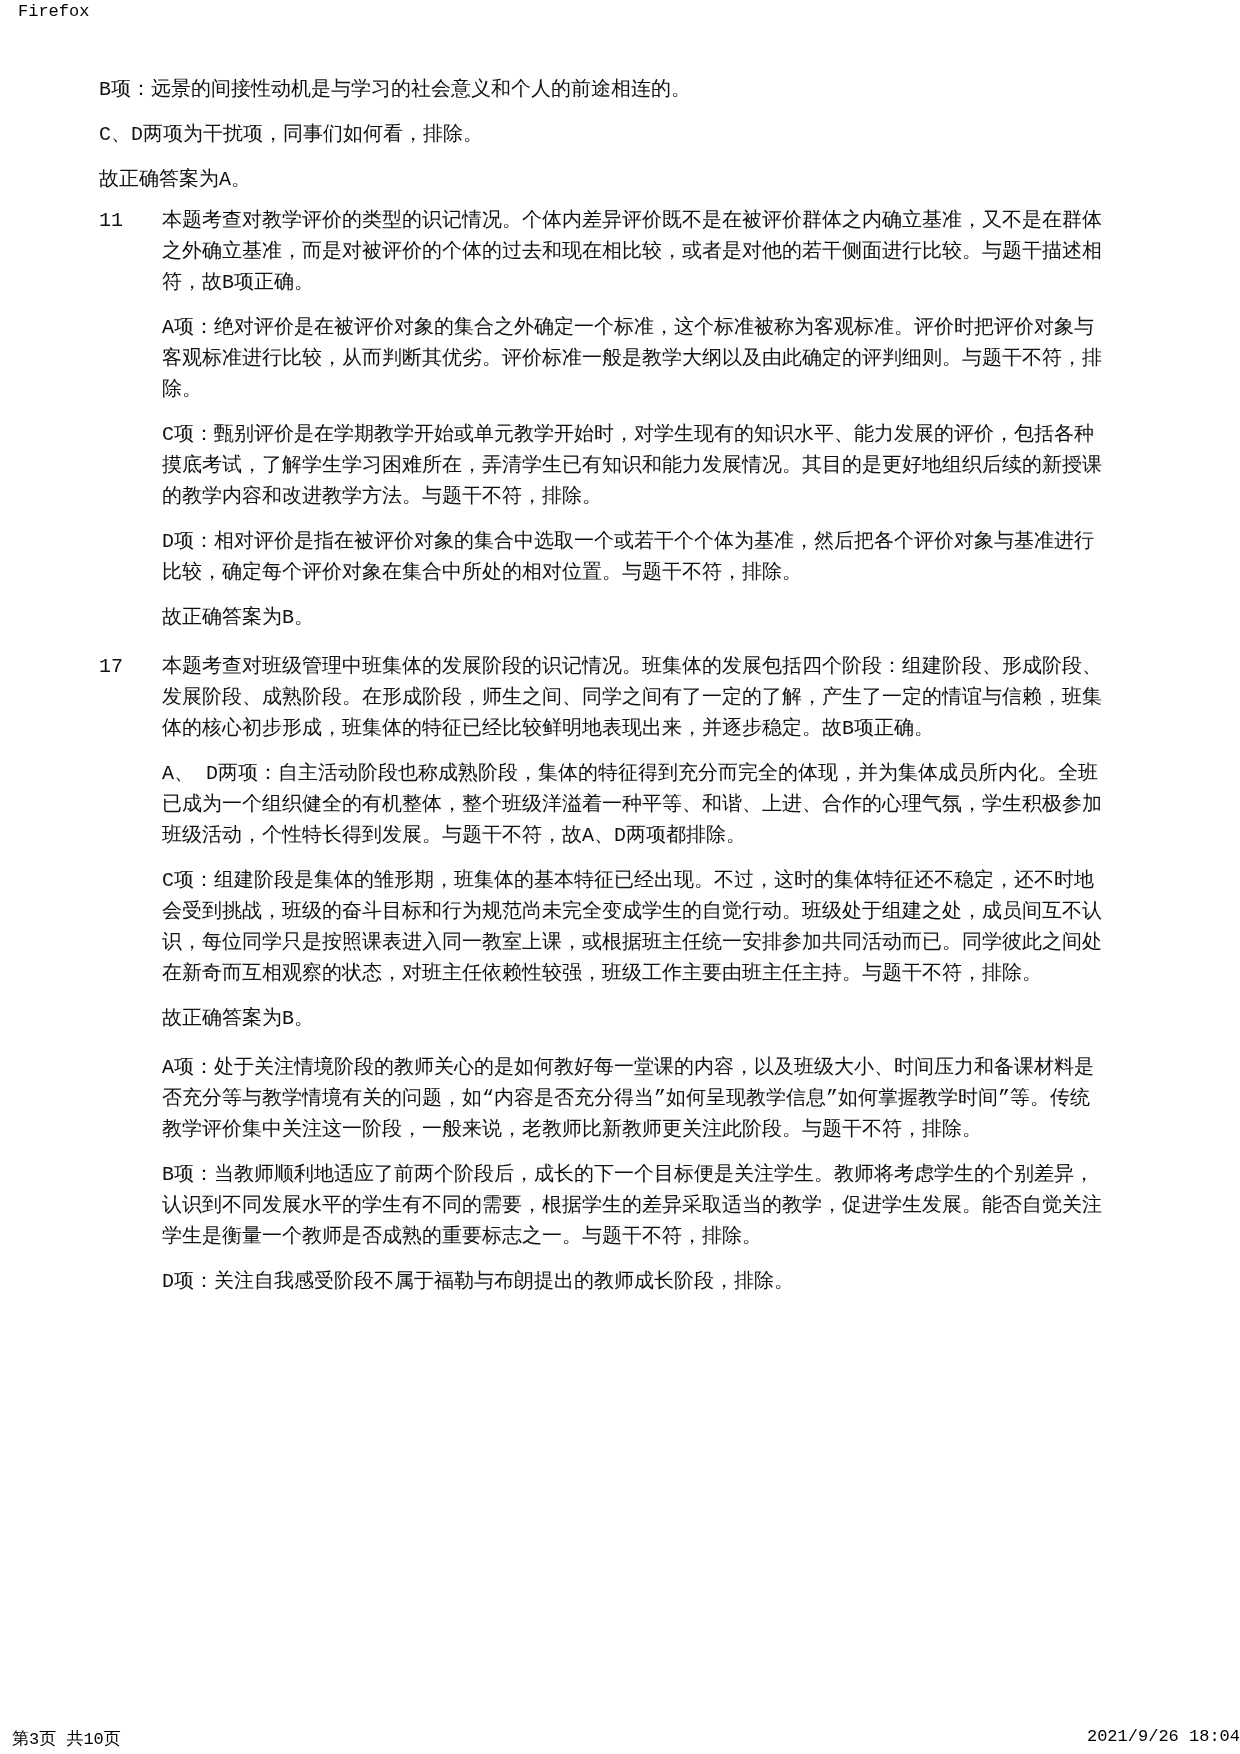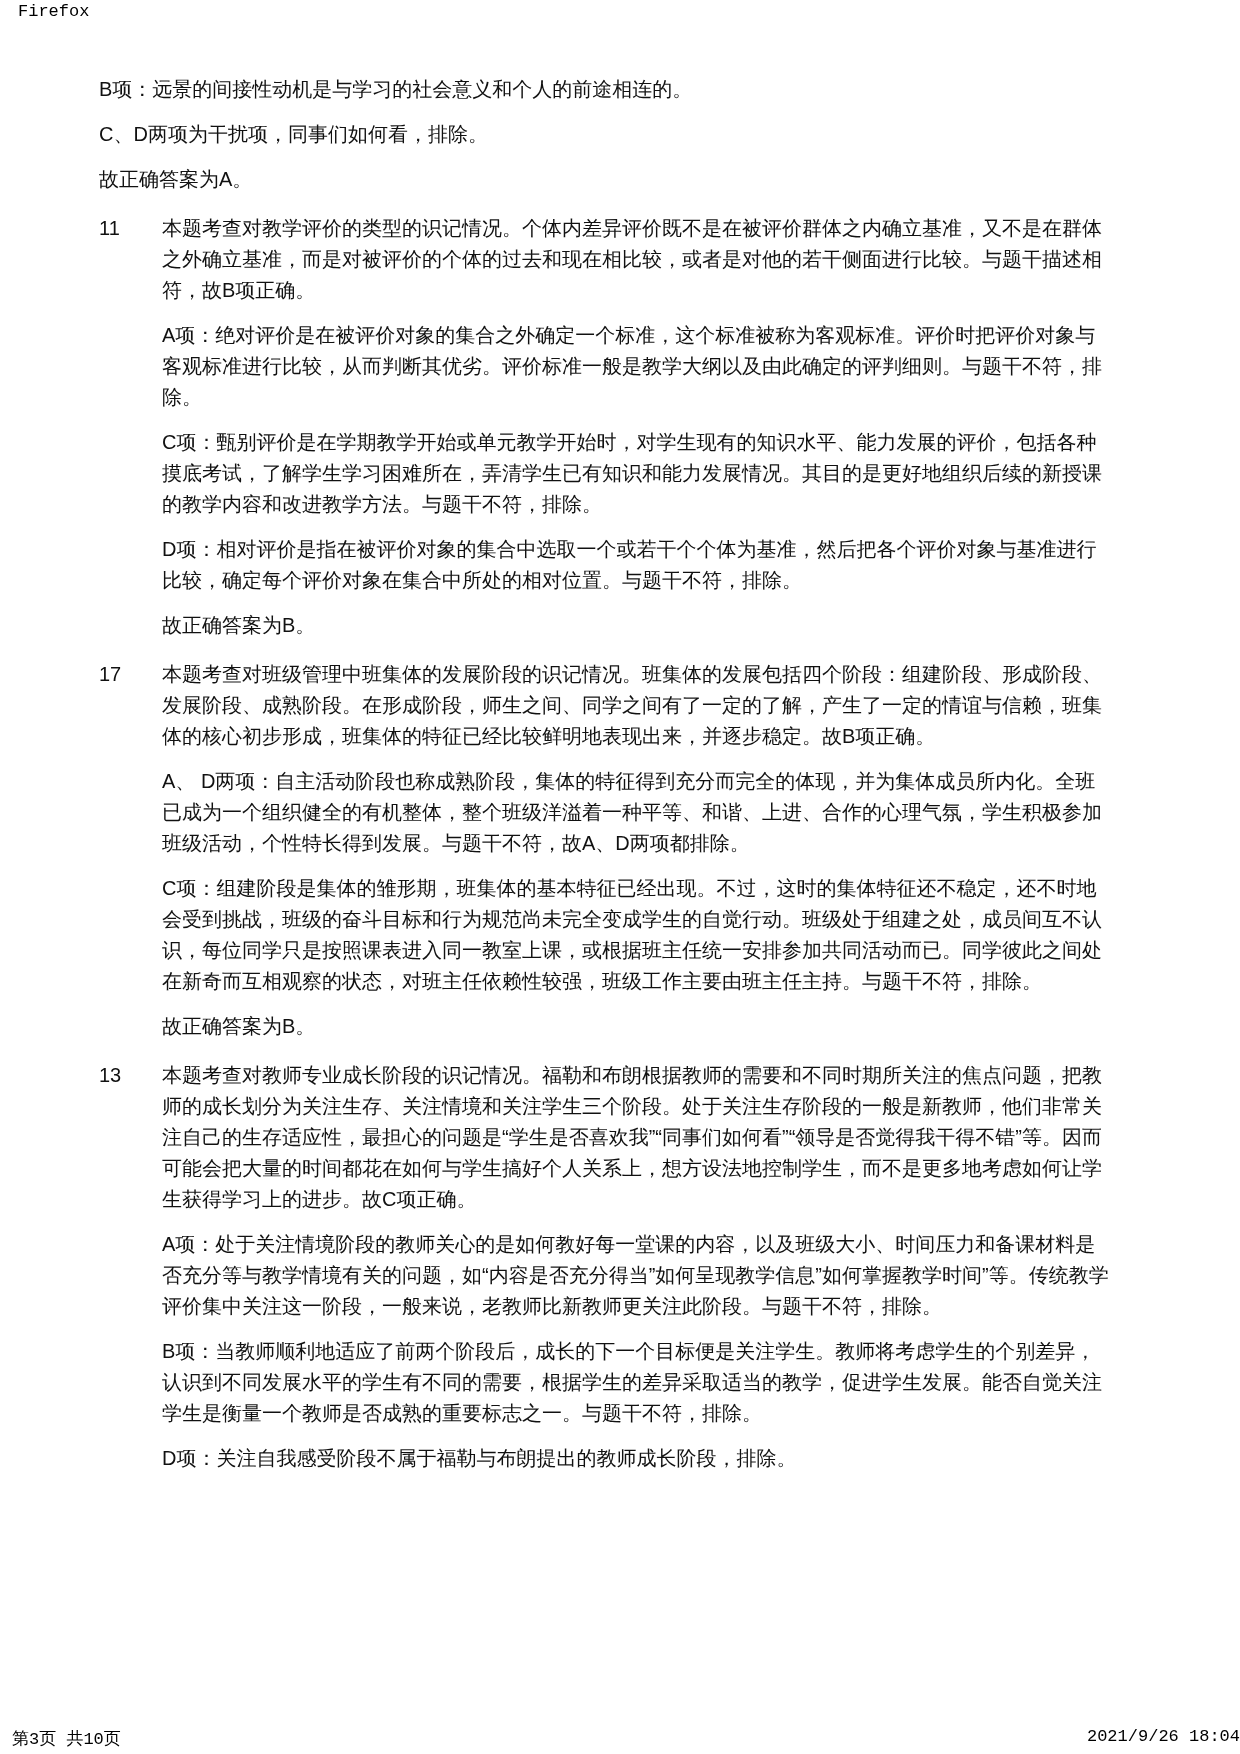--- a/index.html
+++ b/index.html
@@ -7,21 +7,21 @@
     width: 1240px; height: 1754px; position: relative; overflow: hidden;
     font-family: "Liberation Sans", "DejaVu Sans", sans-serif; color: #111;
   }
   .header {
     position: absolute; left: 18px; top: 2px;
     font-family: "Liberation Mono", "DejaVu Sans Mono", monospace;
     font-size: 17px; color: #000;
   }
   .content {
     position: absolute; left: 99px; top: 74px; width: 1010px;
-    font-size: 20px; line-height: 31px;
+    font-size: 20px; line-height: 31px; font-family: Liberation Mono, monospace;
   }
   .p { margin: 0 0 14px 0; }
   .q { display: flex; margin-bottom: 14px; }
   .q-num { width: 63px; flex: none; }
   .q-body { flex: 1; }
   .sub { margin-left: 63px; margin-bottom: 14px; }
   .footer {
     position: absolute; left: 0; right: 0; top: 1727px;
     font-family: "Liberation Mono", "DejaVu Sans Mono", monospace;
     font-size: 17px; color: #000;
@@ -32,21 +32,21 @@
 </head>
 <body>
 
 <div class="header">
   <span>Firefox</span>
 </div>
 
 <div class="content">
   <div class="p">B项：远景的间接性动机是与学习的社会意义和个人的前途相连的。</div>
   <div class="p">C、D两项为干扰项，同事们如何看，排除。</div>
-  <div class="p" style="margin-bottom:18px">故正确答案为A。</div>
+  <div class="p" style="margin-bottom:10px">故正确答案为A。</div>
 
   <div>
     <div class="q">
       <div class="q-num">11</div>
       <div class="q-body">本题考查对教学评价的类型的识记情况。个体内差异评价既不是在被评价群体之内确立基准，又不是在群体之外确立基准，而是对被评价的个体的过去和现在相比较，或者是对他的若干侧面进行比较。与题干描述相符，故B项正确。</div>
     </div>
     <div class="sub">A项：绝对评价是在被评价对象的集合之外确定一个标准，这个标准被称为客观标准。评价时把评价对象与客观标准进行比较，从而判断其优劣。评价标准一般是教学大纲以及由此确定的评判细则。与题干不符，排除。</div>
     <div class="sub">C项：甄别评价是在学期教学开始或单元教学开始时，对学生现有的知识水平、能力发展的评价，包括各种摸底考试，了解学生学习困难所在，弄清学生已有知识和能力发展情况。其目的是更好地组织后续的新授课的教学内容和改进教学方法。与题干不符，排除。</div>
     <div class="sub">D项：相对评价是指在被评价对象的集合中选取一个或若干个个体为基准，然后把各个评价对象与基准进行比较，确定每个评价对象在集合中所处的相对位置。与题干不符，排除。</div>
     <div class="sub" style="margin-bottom:18px">故正确答案为B。</div>
@@ -56,24 +56,20 @@
     <div class="q">
       <div class="q-num">17</div>
       <div class="q-body">本题考查对班级管理中班集体的发展阶段的识记情况。班集体的发展包括四个阶段：组建阶段、形成阶段、发展阶段、成熟阶段。在形成阶段，师生之间、同学之间有了一定的了解，产生了一定的情谊与信赖，班集体的核心初步形成，班集体的特征已经比较鲜明地表现出来，并逐步稳定。故B项正确。</div>
     </div>
     <div class="sub">A、 D两项：自主活动阶段也称成熟阶段，集体的特征得到充分而完全的体现，并为集体成员所内化。全班已成为一个组织健全的有机整体，整个班级洋溢着一种平等、和谐、上进、合作的心理气氛，学生积极参加班级活动，个性特长得到发展。与题干不符，故A、D两项都排除。</div>
     <div class="sub">C项：组建阶段是集体的雏形期，班集体的基本特征已经出现。不过，这时的集体特征还不稳定，还不时地会受到挑战，班级的奋斗目标和行为规范尚未完全变成学生的自觉行动。班级处于组建之处，成员间互不认识，每位同学只是按照课表进入同一教室上课，或根据班主任统一安排参加共同活动而已。同学彼此之间处在新奇而互相观察的状态，对班主任依赖性较强，班级工作主要由班主任主持。与题干不符，排除。</div>
     <div class="sub" style="margin-bottom:18px">故正确答案为B。</div>
   </div>
 
   <div>
-    <div class="q">
-      <div class="q-num">13</div>
-      <div class="q-body">本题考查对教师专业成长阶段的识记情况。福勒和布朗根据教师的需要和不同时期所关注的焦点问题，把教师的成长划分为关注生存、关注情境和关注学生三个阶段。处于关注生存阶段的一般是新教师，他们非常关注自己的生存适应性，最担心的问题是“学生是否喜欢我”“同事们如何看”“领导是否觉得我干得不错”等。因而可能会把大量的时间都花在如何与学生搞好个人关系上，想方设法地控制学生，而不是更多地考虑如何让学生获得学习上的进步。故C项正确。</div>
-    </div>
     <div class="sub">A项：处于关注情境阶段的教师关心的是如何教好每一堂课的内容，以及班级大小、时间压力和备课材料是否充分等与教学情境有关的问题，如“内容是否充分得当”如何呈现教学信息”如何掌握教学时间”等。传统教学评价集中关注这一阶段，一般来说，老教师比新教师更关注此阶段。与题干不符，排除。</div>
     <div class="sub">B项：当教师顺利地适应了前两个阶段后，成长的下一个目标便是关注学生。教师将考虑学生的个别差异，认识到不同发展水平的学生有不同的需要，根据学生的差异采取适当的教学，促进学生发展。能否自觉关注学生是衡量一个教师是否成熟的重要标志之一。与题干不符，排除。</div>
     <div class="sub">D项：关注自我感受阶段不属于福勒与布朗提出的教师成长阶段，排除。</div>
   </div>
 </div>
 
 <div class="footer">
   <span class="left">第3页 共10页</span>
   <span class="right">2021/9/26 18:04</span>
 </div>

